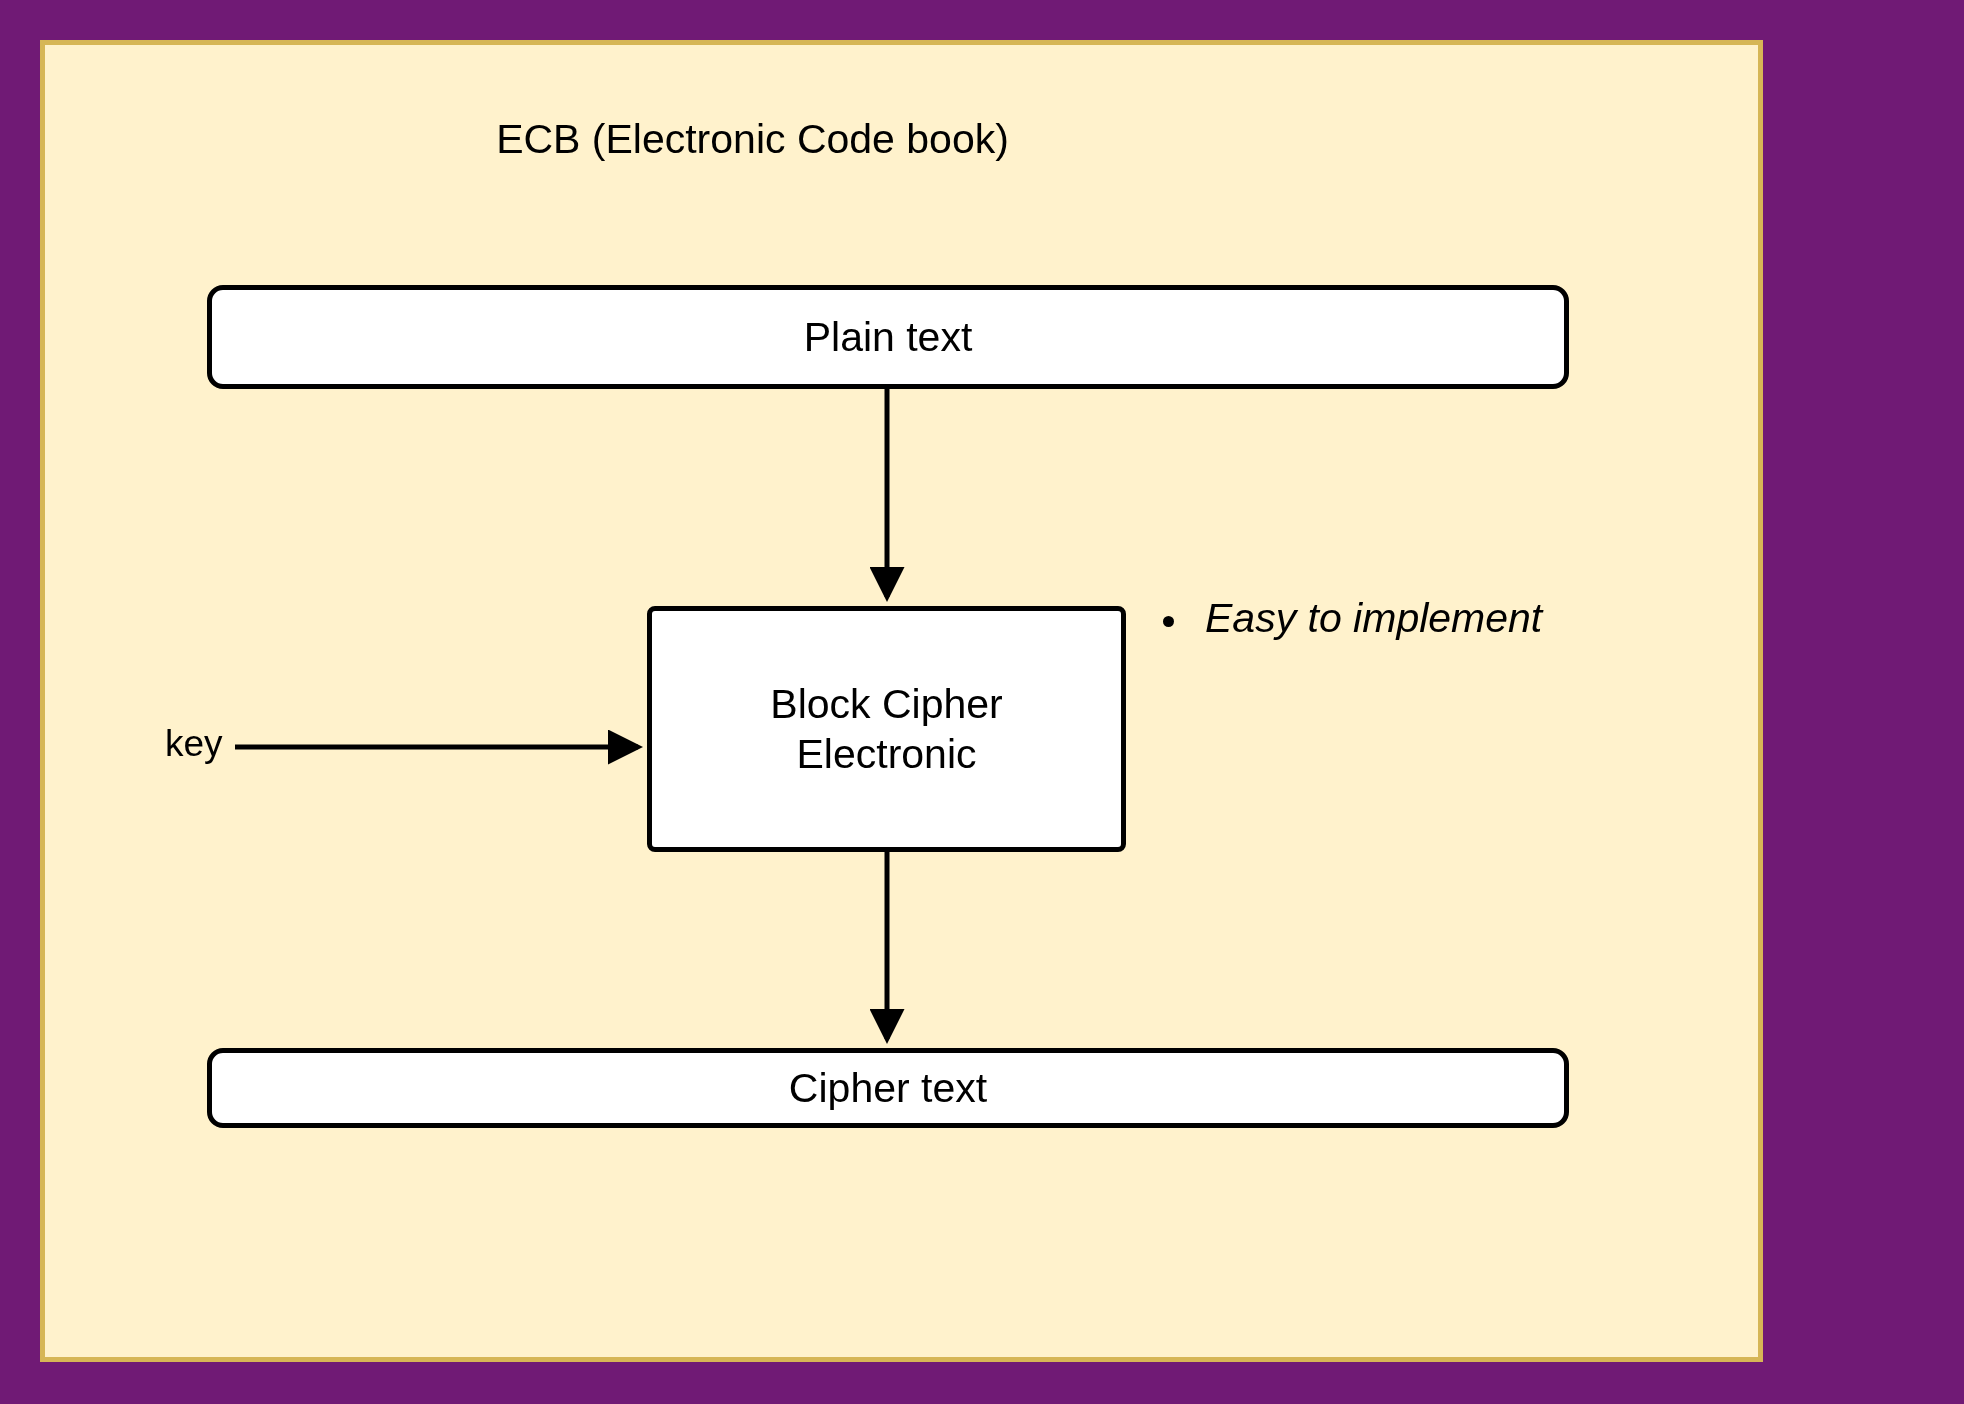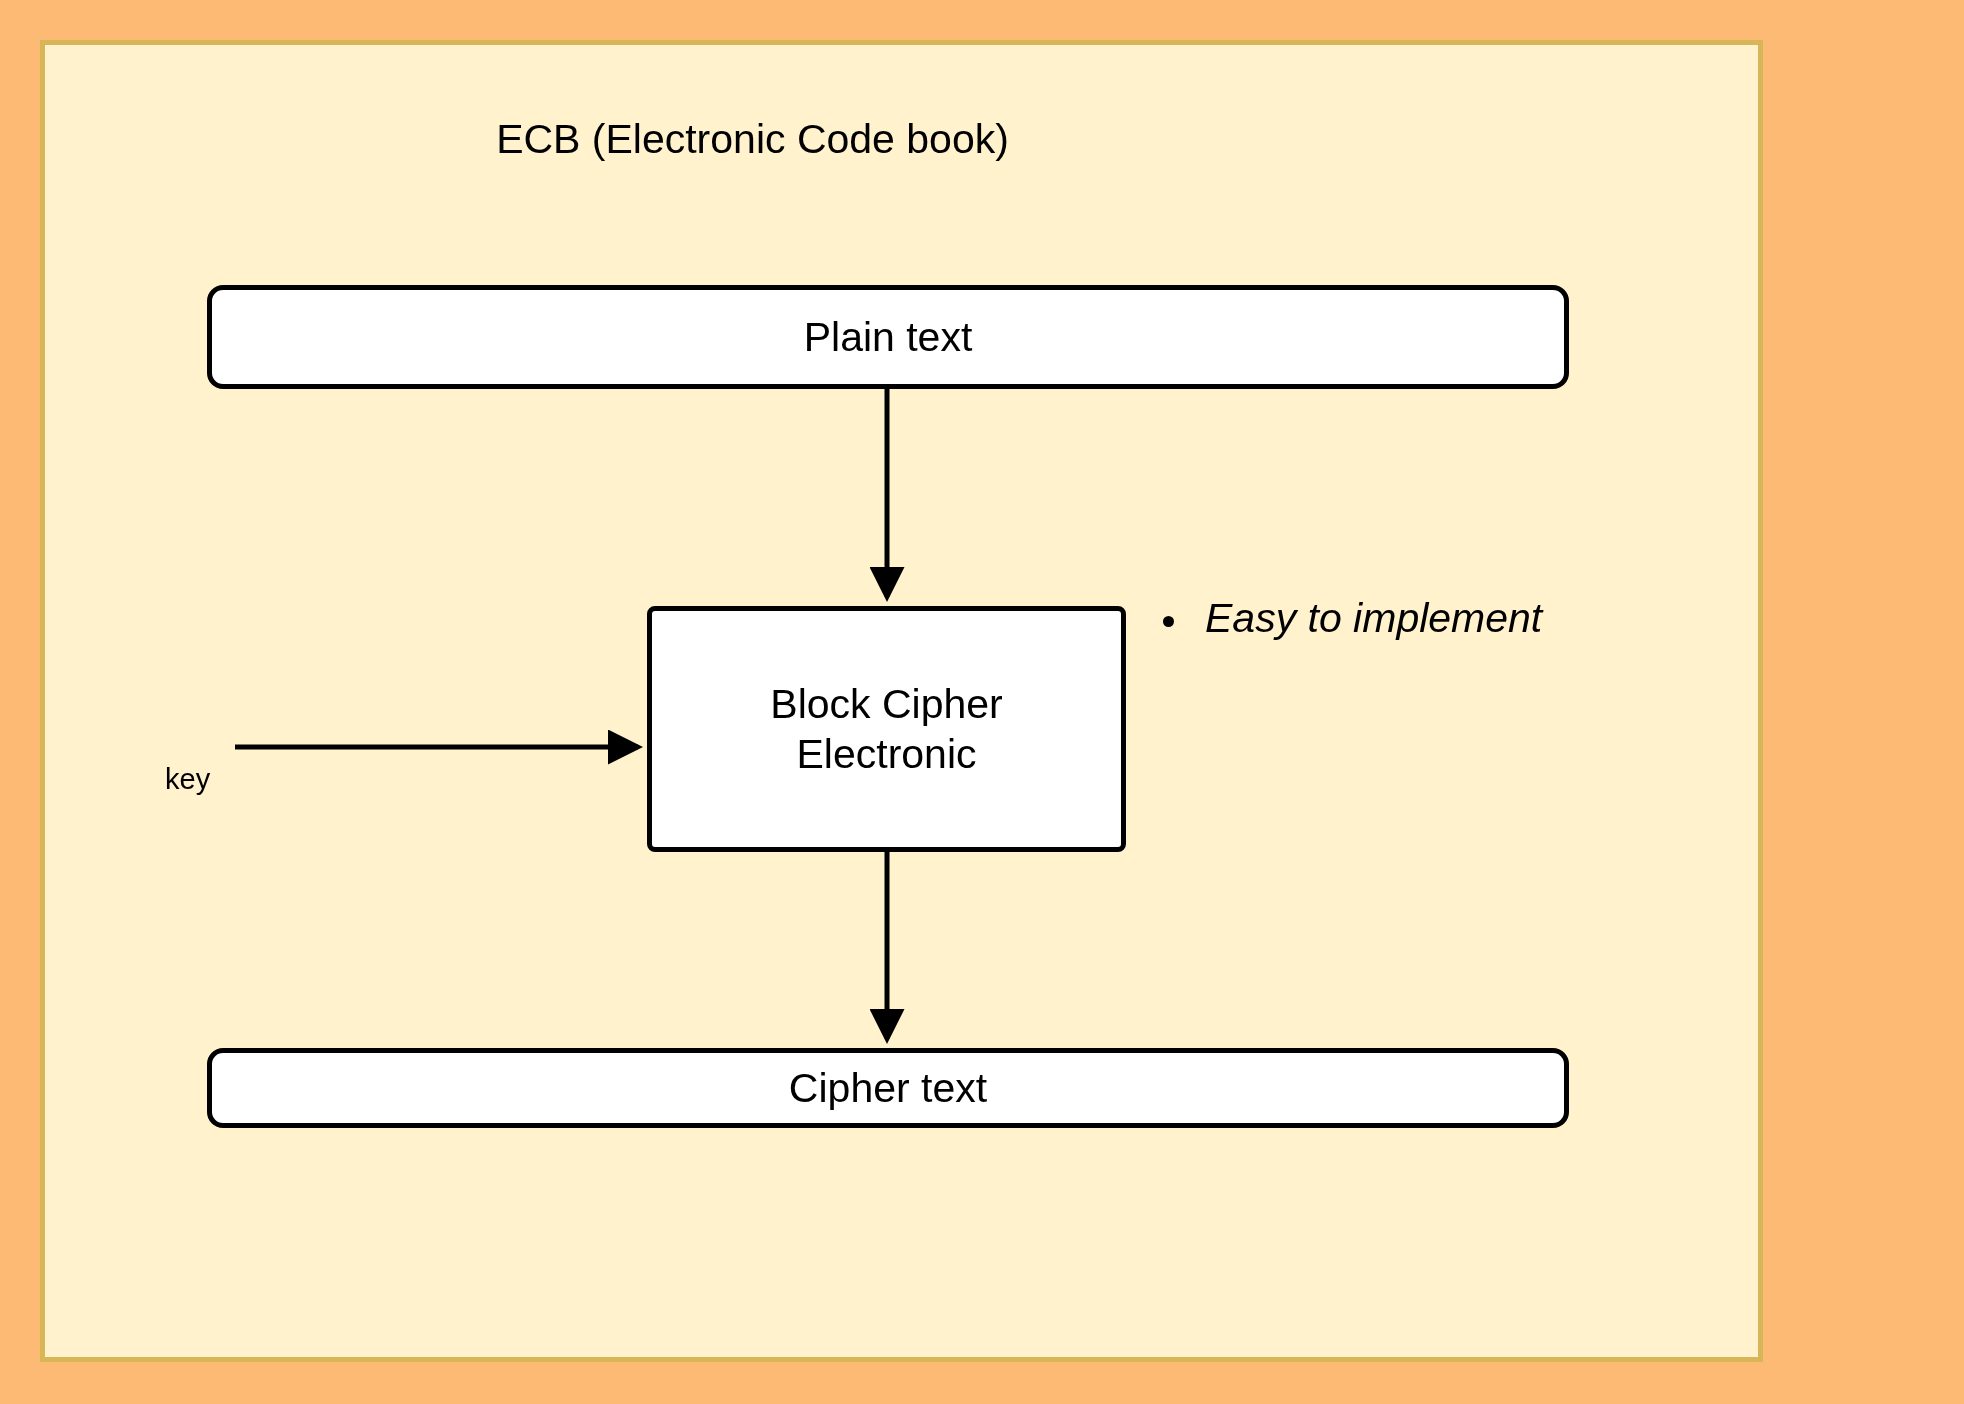--- a/index.html
+++ b/index.html
@@ -12,21 +12,21 @@
     width: 1964px;
     height: 1404px;
     overflow: hidden;
     font-family: "Liberation Sans", sans-serif;
   }
 
   #canvas {
     position: relative;
     width: 1964px;
     height: 1404px;
-    background: #fdba74;
+    background: #701a75;
   }
 
   
   #panel {
     position: absolute;
     left: 40px;
     top: 40px;
     width: 1723px;
     height: 1322px;
     background: #fff2cc;
@@ -95,24 +95,23 @@
     color: #000000;
     line-height: 1.22;
     text-align: center;
   }
 
   
   #key-label {
     position: absolute;
     left: 120px;
     top: 678px;
-    font-size: 29px;
+    font-size: 37px;
     color: #000000;
     white-space: nowrap;
-    margin-top: 40px;
   }
 
   
   #arrows {
     position: absolute;
     left: 0;
     top: 0;
     width: 1723px;
     height: 1322px;
     pointer-events: none;

